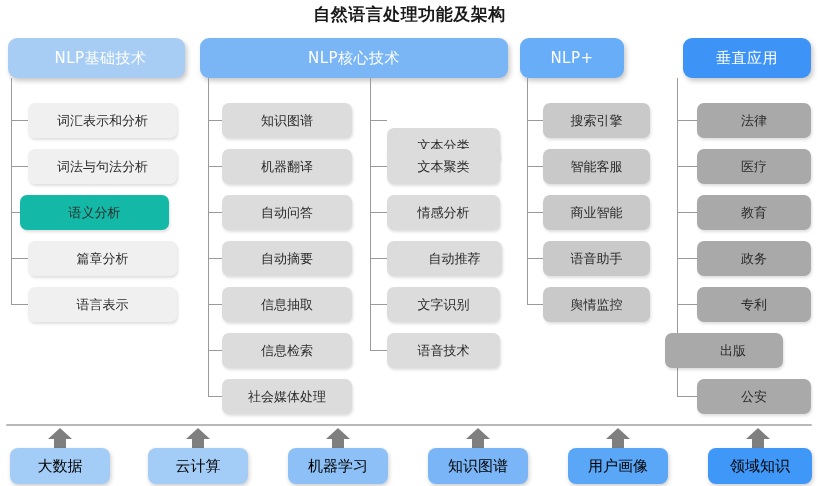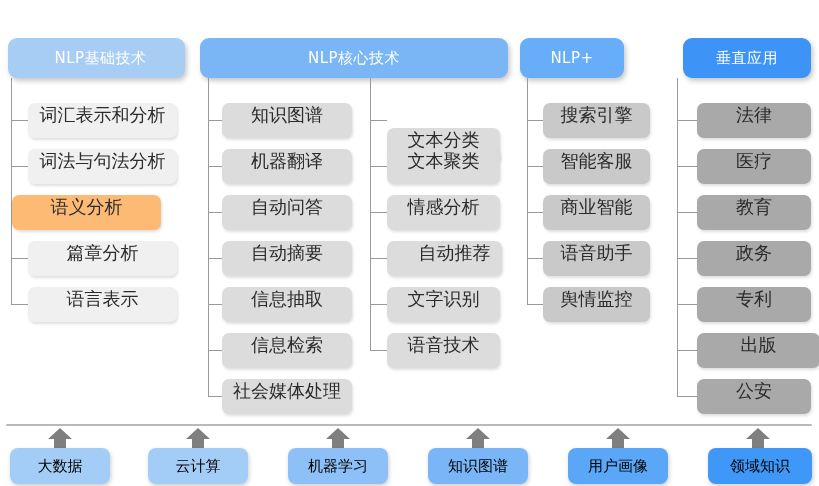--- a/index.html
+++ b/index.html
@@ -35,22 +35,22 @@
 
   
   .vline{position:absolute;width:1px;background:#9a9a9a;}
   .hstub{position:absolute;height:1px;background:#9a9a9a;}
 
   
   .leaf{
     position:absolute;
     height:35px;
     border-radius:7px;
-    display:flex;justify-content:center;
-    font-size:18px;
+    display:flex;align-items:center;justify-content:center;
+    font-size:13px;
     color:#2b2b2b;
     box-shadow:1px 2px 3px rgba(0,0,0,0.13);
     font-family:"DejaVu Sans","Liberation Sans",sans-serif;
     white-space:nowrap;
   }
 
   
   .baseline{
     position:absolute;left:6px;top:424px;width:806px;height:2px;
     background:#b9b9b9;border-radius:1px;
@@ -64,36 +64,37 @@
     font-size:15px;
     box-shadow:1px 2px 4px rgba(0,0,0,0.2);
     font-family:"DejaVu Sans","Liberation Sans",sans-serif;
   }
 </style>
 </head>
 <body>
 
 <div id="stage">
 
+  <div class="title">自然语言处理功能及架构</div>
 
   <div id="columns-layer">
       <div class="hdr" style="left: 8px; top: 38px; width: 169px; background: rgb(167, 205, 245); padding-left: 8px;">
         <span>NLP基础技术</span>
       </div>
       <div class="vline" style="left: 11px; top: 78px; height: 226px;"></div>
       <div class="hstub" style="left: 11px; top: 120px; width: 17px;"></div>
       <div class="leaf" style="left: 28px; top: 103px; width: 149px; background: rgb(240, 240, 240);">
         <span>词汇表示和分析</span>
       </div>
       <div class="hstub" style="left: 11px; top: 166px; width: 17px;"></div>
       <div class="leaf" style="left: 28px; top: 149px; width: 149px; background: rgb(240, 240, 240);">
         <span>词法与句法分析</span>
       </div>
       <div class="hstub" style="left: 11px; top: 212px; width: 17px;"></div>
-      <div class="leaf" style="left: 12px; top: 195px; width: 149px; background: #fdba74;">
+      <div class="leaf" style="left: 20px; top: 195px; width: 149px; background: #14b8a6;">
         <span>语义分析</span>
       </div>
       <div class="hstub" style="left: 11px; top: 258px; width: 17px;"></div>
       <div class="leaf" style="left: 28px; top: 241px; width: 149px; background: rgb(240, 240, 240);">
         <span>篇章分析</span>
       </div>
       <div class="hstub" style="left: 11px; top: 304px; width: 17px;"></div>
       <div class="leaf" style="left: 28px; top: 287px; width: 149px; background: rgb(240, 240, 240);">
         <span>语言表示</span>
       </div>
@@ -196,21 +197,21 @@
       </div>
       <div class="hstub" style="left: 677px; top: 258px; width: 20px;"></div>
       <div class="leaf" style="left: 697px; top: 241px; width: 114px; background: rgb(169, 169, 169);">
         <span>政务</span>
       </div>
       <div class="hstub" style="left: 677px; top: 304px; width: 20px;"></div>
       <div class="leaf" style="left: 697px; top: 287px; width: 114px; background: rgb(169, 169, 169);">
         <span>专利</span>
       </div>
       <div class="hstub" style="left: 677px; top: 350px; width: 20px;"></div>
-      <div class="leaf" style="left: 697px; top: 333px; width: 123px; background: rgb(169, 169, 169);">
+      <div class="leaf" style="left: 665px; top: 333px; width: 100px; background: rgb(169, 169, 169); padding-left: 18px;">
         <span>出版</span>
       </div>
       <div class="hstub" style="left: 677px; top: 396px; width: 20px;"></div>
       <div class="leaf" style="left: 697px; top: 379px; width: 114px; background: rgb(169, 169, 169);">
         <span>公安</span>
       </div>
     </div>
 
   <div class="baseline"></div>
 

